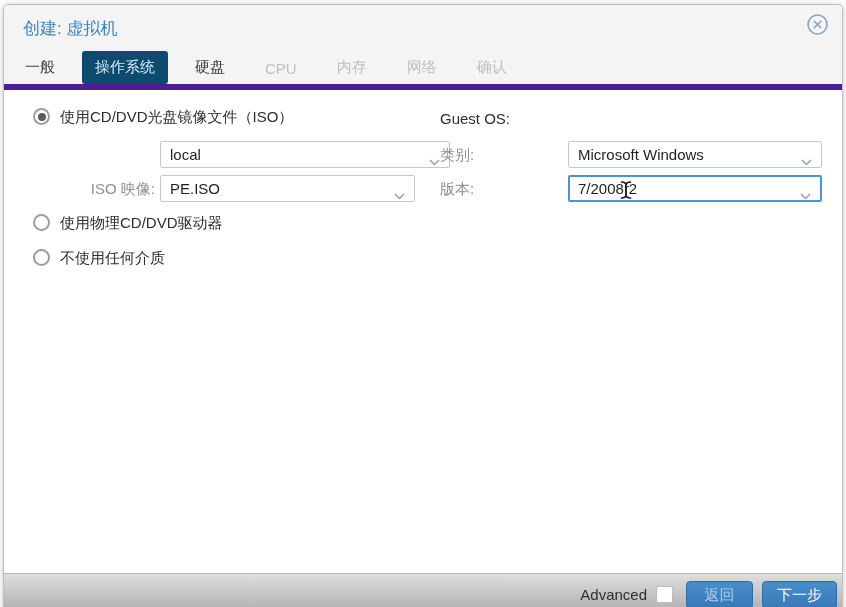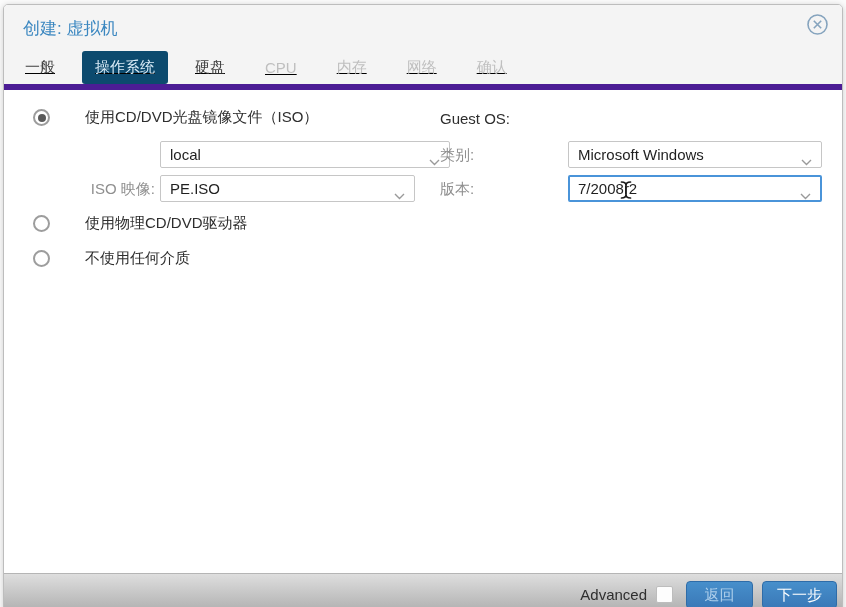--- a/index.html
+++ b/index.html
@@ -30,38 +30,38 @@
   }
   .close-btn {
     position: absolute; right: 13px; top: 9px;
     width: 24px; height: 24px;
     display: flex; align-items: center; justify-content: center;
     cursor: pointer;
   }
   
   .tabs {
     position: absolute; left: 8px; top: 46px; right: 8px;
-    display: flex; align-items: center; gap: 14px; text-decoration: underline;
+    display: flex; align-items: flex-end; gap: 14px;
   }
   .tab {
     padding: 7px 13px;
     font-size: 15px;
     border-radius: 3px;
     color: #3c3c3c;
     white-space: nowrap;
     cursor: pointer;
   }
   .tab.active { background: #0c4a6e; color: #d9ebf7; }
   .tab.disabled { color: #bfbfbf; cursor: default; }
   
   .content {
     position: absolute; left: 0; top: 86px; right: 0; height: 482px;
     background: #ffffff;
   }
-  .radio-row { position: absolute; display: flex; align-items: center; gap: 25px; }
+  .radio-row { position: absolute; display: flex; align-items: flex-start; }
   .radio {
     width: 17px; height: 17px; border-radius: 50%;
     border: 2px solid #9d9d9d; background: #fff;
     margin-right: 10px; flex: 0 0 auto;
     position: relative; cursor: pointer;
   }
   .radio.checked::after {
     content: ""; position: absolute; left: 2.5px; top: 2.5px;
     width: 8px; height: 8px; border-radius: 50%; background: #5a5a5a;
   }

